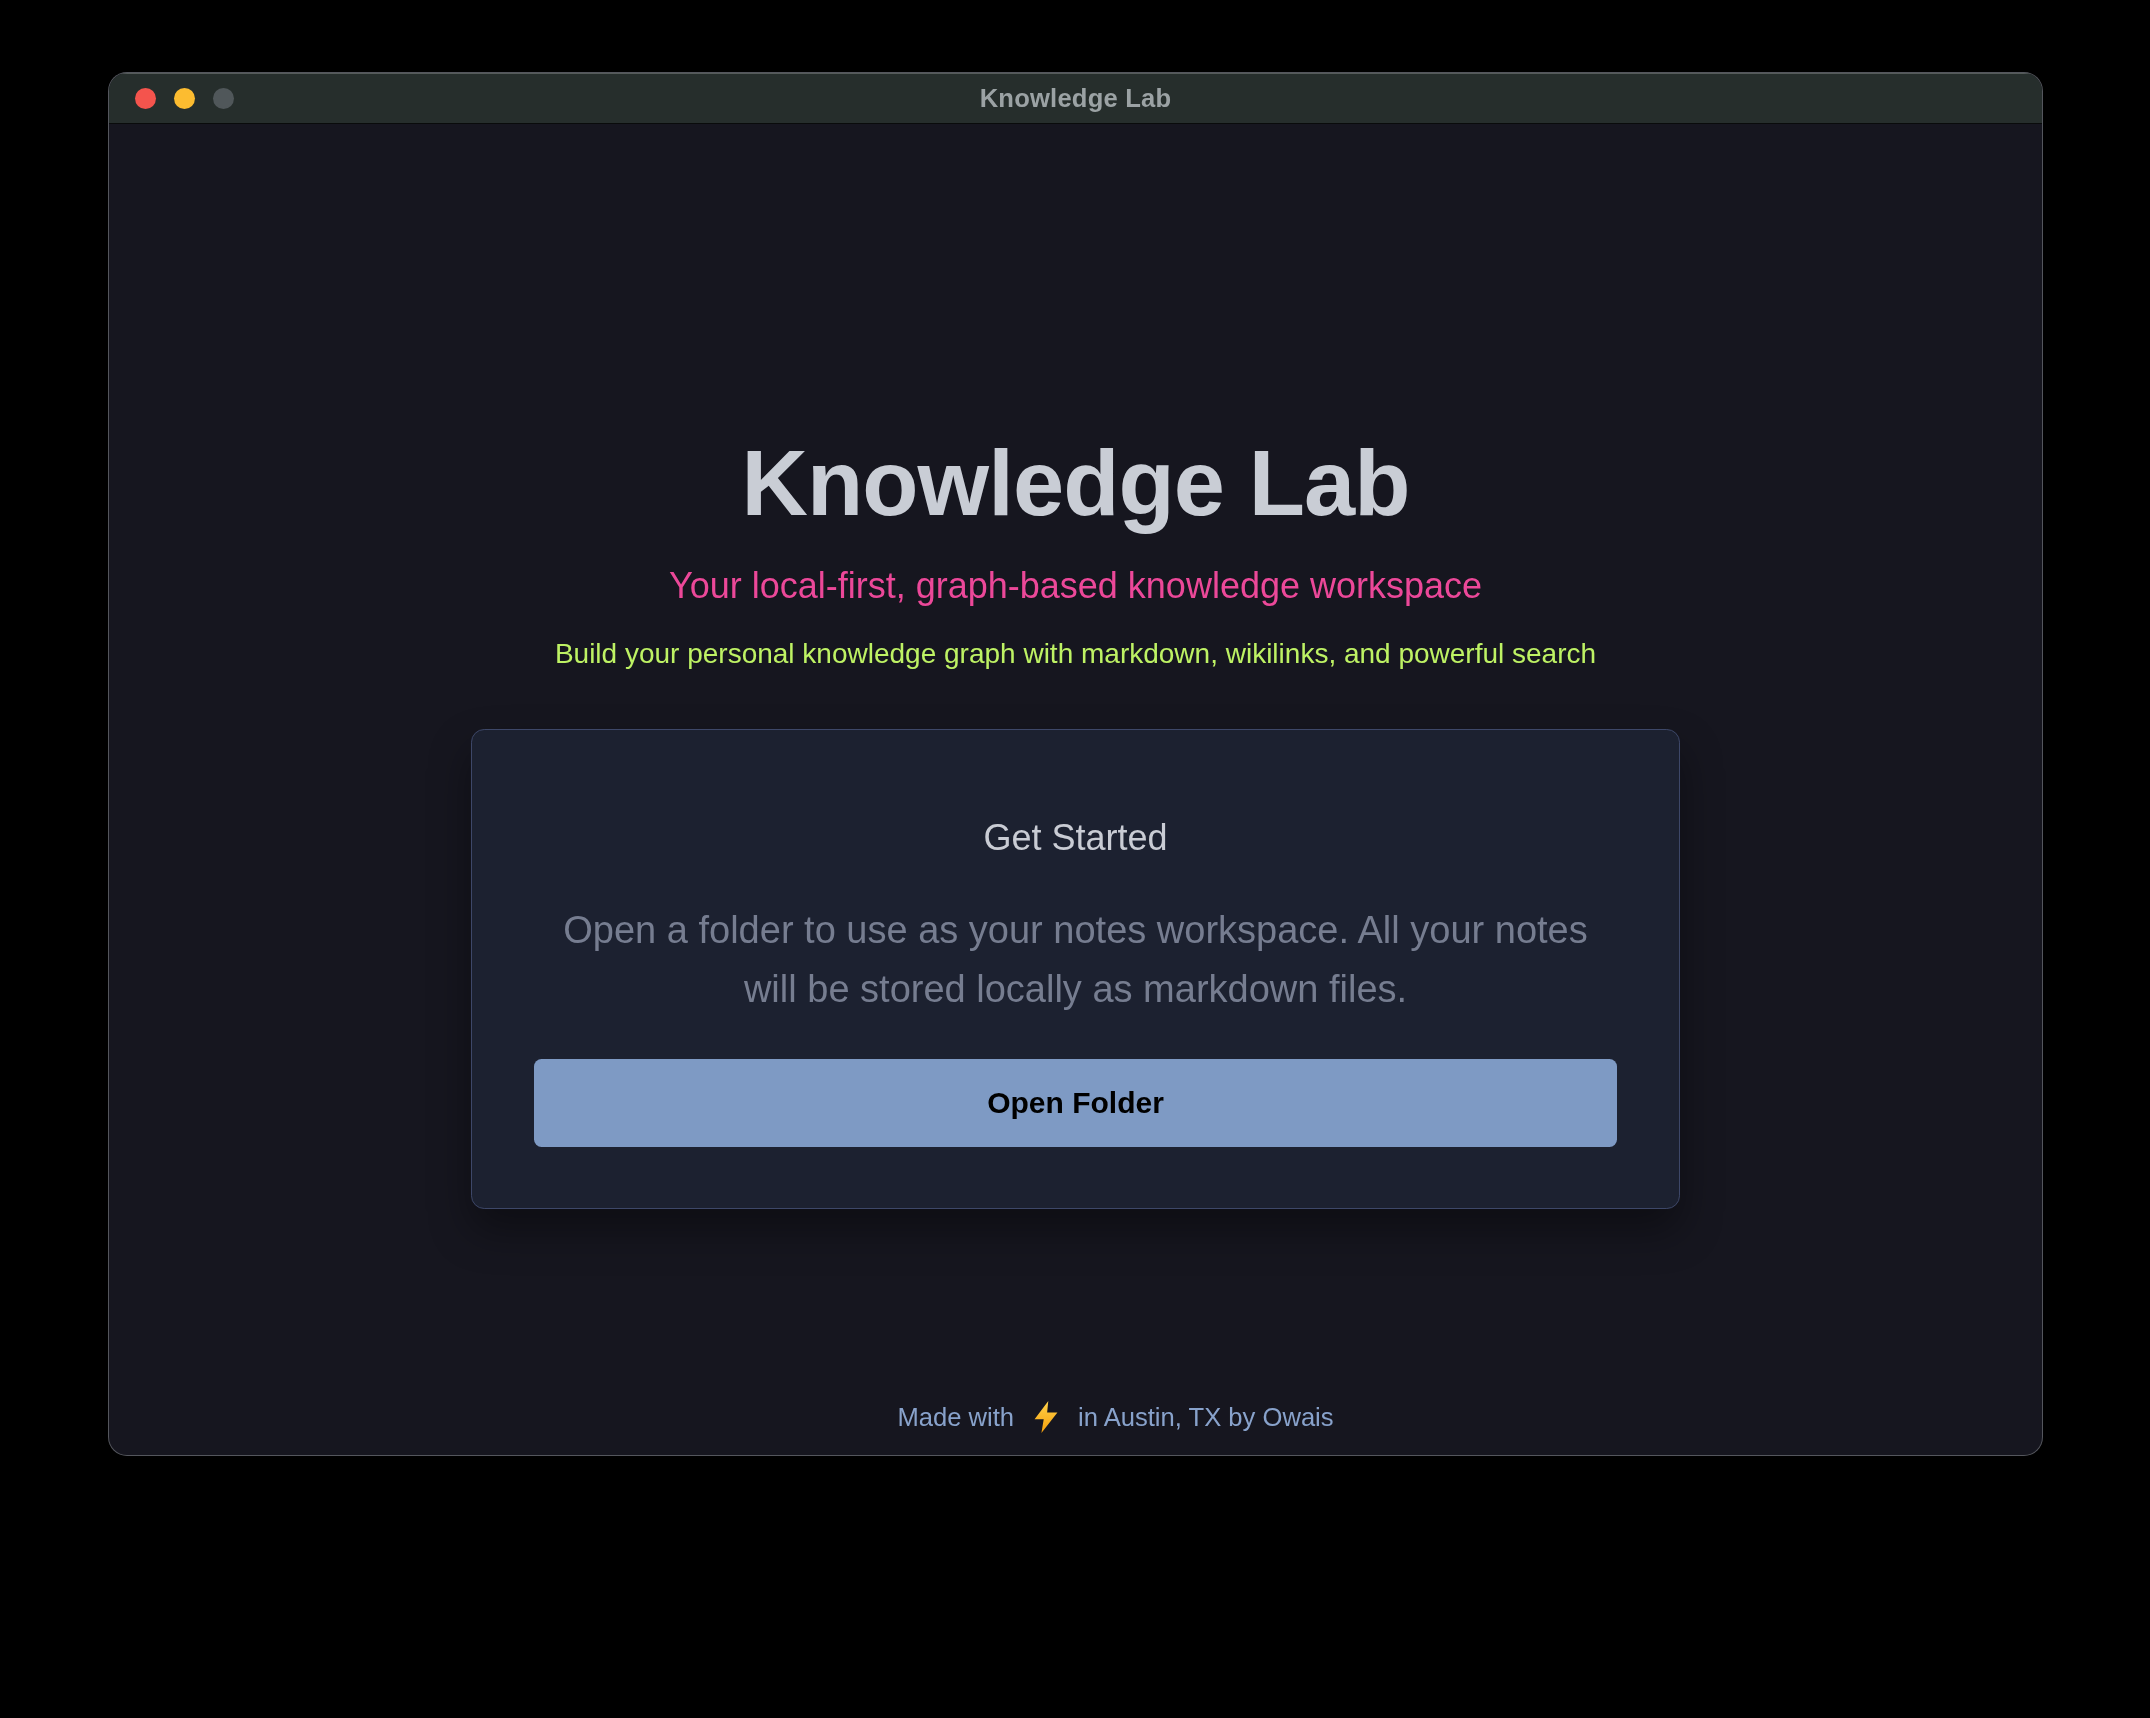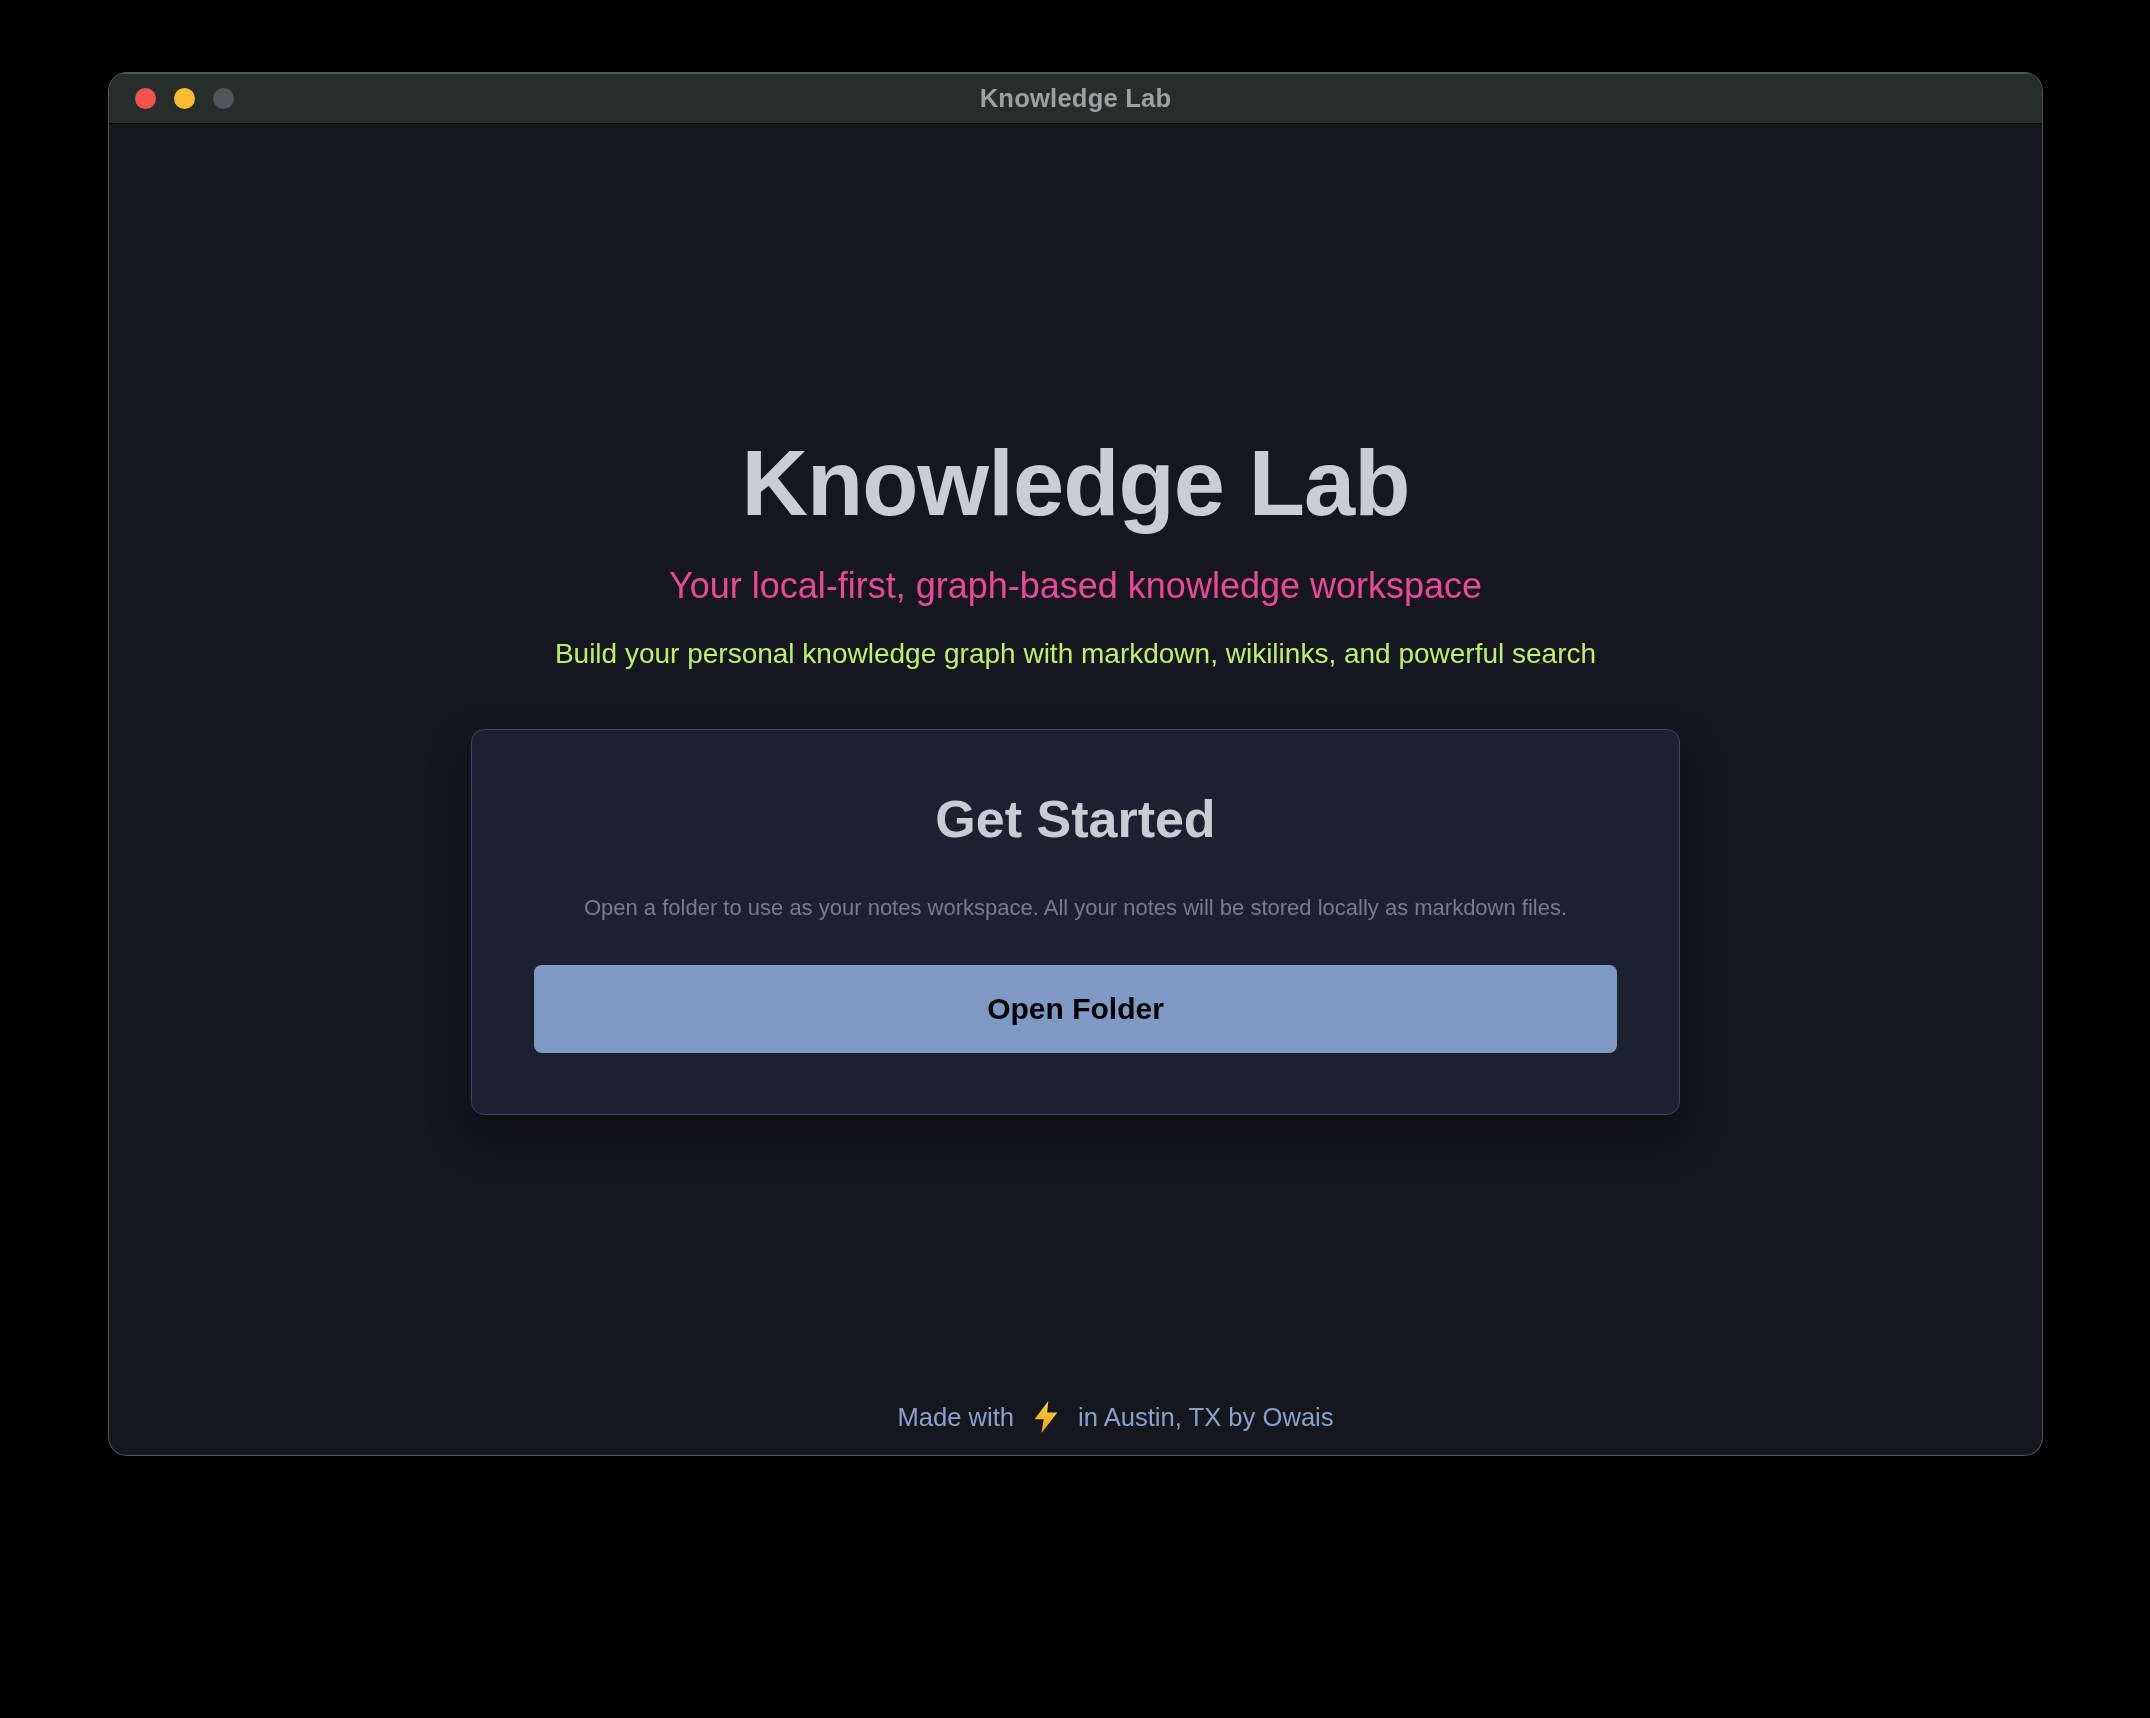--- a/index.html
+++ b/index.html
@@ -84,28 +84,29 @@
     margin-top: 59px;
     width: 1209px;
     border-radius: 13.2px;
     background: #1c2130;
     border: 1.9px solid #3d4768;
     padding: 59px 62px 61px 62px;
     text-align: center;
     box-shadow: 0 21px 42px rgba(0,0,0,0.38);
   }
   .card-heading {
-    font-size: 52px;
-    font-weight: bold;
+    font-size: 36px;
+    font-weight: normal;
     color: #c9ccd4;
+    margin-top: 28px;
   }
   .card-body {
     margin: 42px auto 0 auto;
     max-width: 1088px;
-    font-size: 22px;
+    font-size: 38px;
     line-height: 1.55;
     color: #767d90;
   }
   .open-folder-button {
     display: block;
     margin-top: 40px;
     width: 100%;
     height: 88px;
     border: none;
     border-radius: 7.6px;

